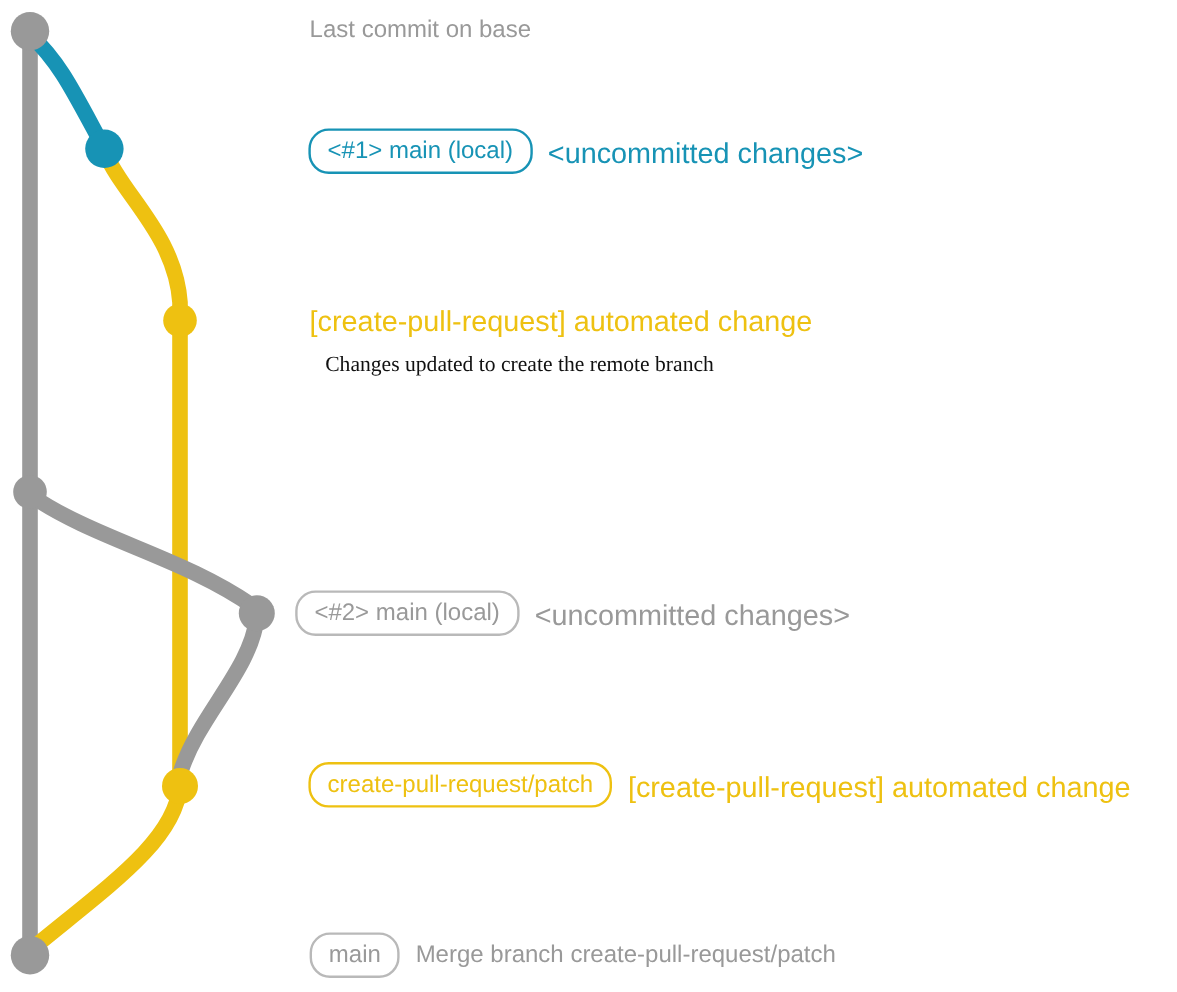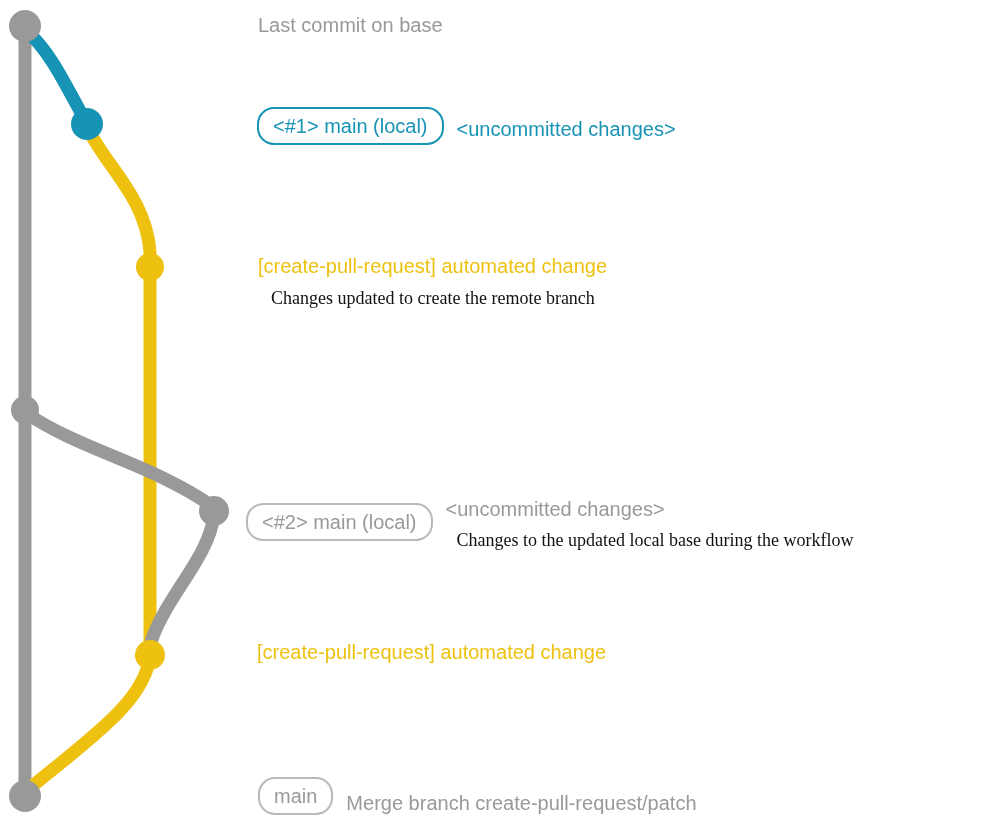--- a/index.html
+++ b/index.html
@@ -15,33 +15,33 @@
   .graph{position:absolute; left:0; top:0;}
 
   .label{
     position:absolute; font-size:20px; line-height:1.15; white-space:nowrap;
   }
   .gray-text{color:var(--gray);}
   .teal-text{color:var(--teal);}
   .yellow-text{color:var(--yellow);}
 
   .row{position:absolute; display:flex; gap:13px; align-items:center;}
-  .row.center{align-items:flex-end;}
+  .row.center{align-items:center;}
 
   .pill{
     display:inline-block; border:2px solid; border-radius:17px;
     padding:5px 14px; font-size:20px; line-height:1.2; white-space:nowrap;
     background:var(--bg);
   }
   .pill.teal-pill{border-color:var(--teal); color:var(--teal);}
   .pill.yellow-pill{border-color:var(--yellow); color:var(--yellow);}
   .pill.gray-pill{border-color:var(--gray-light); color:var(--gray);}
 
   .row-right{padding-top:6px;}
-  .subtitle{font-size:20px; line-height:1.15; white-space:nowrap;}
+  .subtitle{font-size:24px; line-height:1.15; white-space:nowrap;}
   .desc{
     font-family:"Liberation Serif","DejaVu Serif",serif;
     font-size:18px; color:var(--ink); margin-top:9px; margin-left:11px;
     white-space:nowrap;
   }
   .block{position:absolute;}
   .block .desc{margin-left:13px; margin-top:10px;}
   .merge-text{font-size:20px; color:var(--gray); white-space:nowrap;}
 
   
@@ -90,25 +90,25 @@
   <div class="block" style="left:258px; top:255px">
     <div class="subtitle yellow-text">[create-pull-request] automated change</div>
     <div class="desc">Changes updated to create the remote branch</div>
   </div>
 
 
   <div class="row" style="left:246px; top:492px">
     <span class="pill gray-pill">&lt;#2&gt; main (local)</span>
     <div class="row-right">
       <div class="subtitle gray-text">&lt;uncommitted changes&gt;</div>
-      <div class="desc">Changes to the updated local base during the workflow</div>
     </div>
   </div>
 
   <div class="row" style="left:257px; top:635px">
+    <span class="pill yellow-pill">create-pull-request/patch</span>
     <div class="row-right">
       <div class="subtitle yellow-text">[create-pull-request] automated change</div>
     </div>
   </div>
 
   <div class="row center" style="left:258px; top:777px">
     <span class="pill gray-pill">main</span>
     <div class="merge-text">Merge branch create-pull-request/patch</div>
   </div>
 

